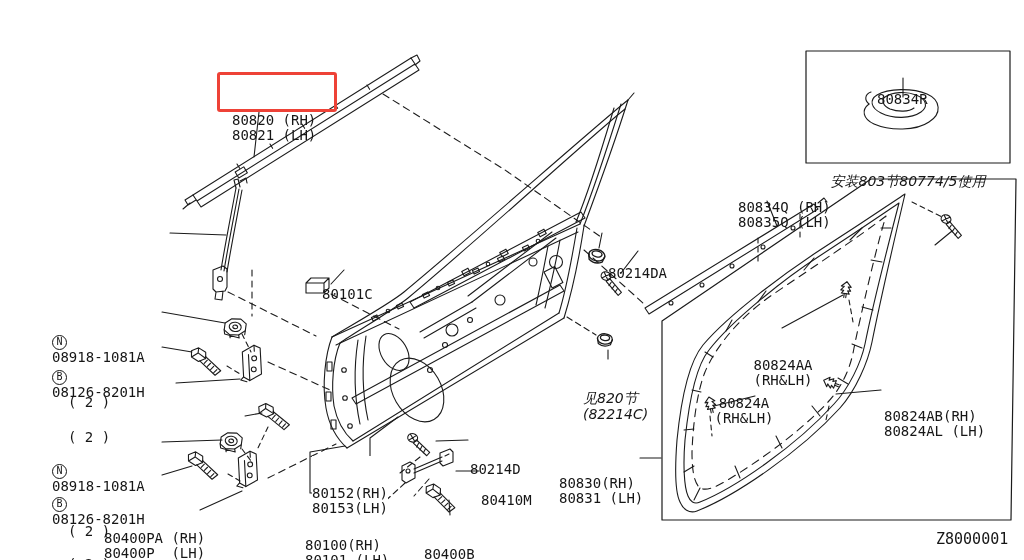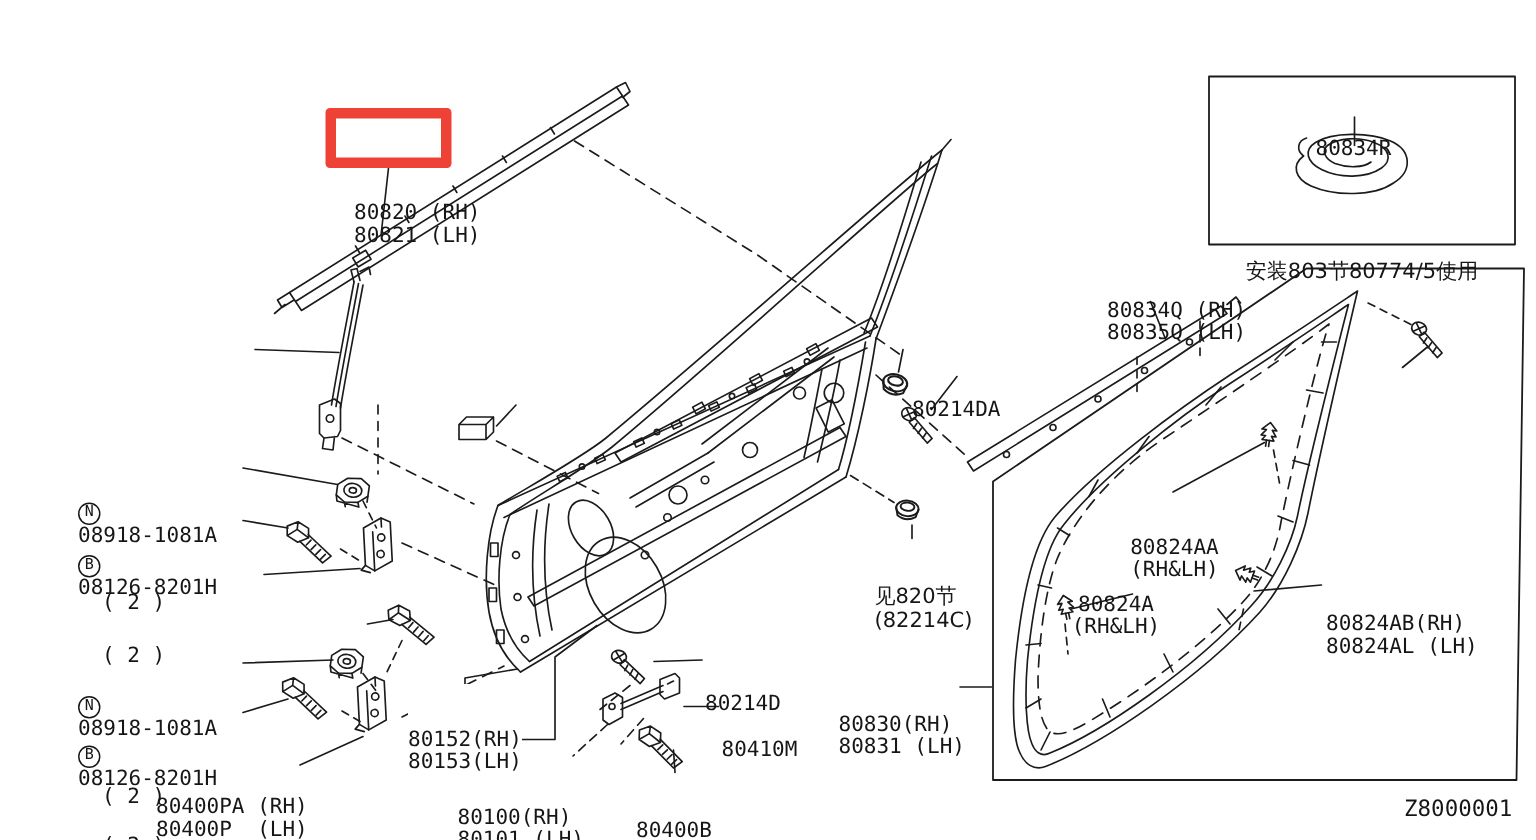--- a/index.html
+++ b/index.html
@@ -6,25 +6,25 @@
   #stage{position:relative;width:1024px;height:560px;background:#ffffff;overflow:hidden;
          font-family:"DejaVu Sans Mono","Liberation Mono",monospace;color:#161616;}
   svg{position:absolute;left:0;top:0;}
   .lbl{position:absolute;font:14px/15px "DejaVu Sans Mono","Liberation Mono",monospace;
        color:#161616;white-space:pre;letter-spacing:0px;}
   .lbl span{display:block;}
   .row{display:block;}
   .circ{display:inline-block;width:13px;height:13px;border:1.2px solid #161616;border-radius:50%;
         text-align:center;font-size:10px;line-height:12px;vertical-align:1px;margin-right:2px;}
   .qty{display:block;margin-left:16px;}
-  .cn{font-family:"DejaVu Sans","Liberation Sans",sans-serif;font-size:14px;line-height:16px;}
+  .cn{font-family:"DejaVu Sans","Liberation Sans",sans-serif;font-size:14px;line-height:16px;font-style:italic;}
   .ctr{text-align:center;}
-  .whitebg{background:#fff;}
-  #hlbox{position:absolute;left:217px;top:72px;width:84px;height:40px;border:7px solid #6d28d9;
-         border-radius:3px;box-sizing:border-box;padding:18px 0 0 12px;}
+  .whitebg{background:#fff;margin-left:40px;}
+  #hlbox{position:absolute;left:217px;top:72px;width:120px;height:40px;border:3px solid #6d28d9;
+         border-radius:3px;box-sizing:border-box;padding:0 0 0 12px;}
   #code{position:absolute;left:936px;top:531px;font:15px/17px "DejaVu Sans Mono","Liberation Mono",monospace;}
 </style>
 </head>
 <body>
 
 <div id="stage">
 
 <svg width="1024" height="560" viewBox="0 0 1024 560" stroke="#1b1b1b" fill="none" stroke-width="1.1" stroke-linecap="round" stroke-linejoin="round">
   <defs>
     <g id="g-nut">
@@ -276,20 +276,23 @@
   </g>
 </svg>
 
 <div id="hlbox" style="border-color: rgb(238, 66, 55);">
   <span class="lbl" style="position:static">
     <span>80820 (RH)</span><span>80821 (LH)</span>
   </span>
 </div>
 
 
+<div class="lbl" style="left:322px;top:257px">
+  <span>80101C</span>
+</div>
 
 <div class="lbl" style="left:52px;top:305px">
   <span class="row"><span class="circ">N</span><span style="display:inline">08918-1081A</span></span>
   <span class="qty">( 2 )</span>
 </div>
 
 <div class="lbl" style="left:52px;top:340px">
   <span class="row"><span class="circ">B</span><span style="display:inline">08126-8201H</span></span>
   <span class="qty">( 2 )</span>
 </div>

